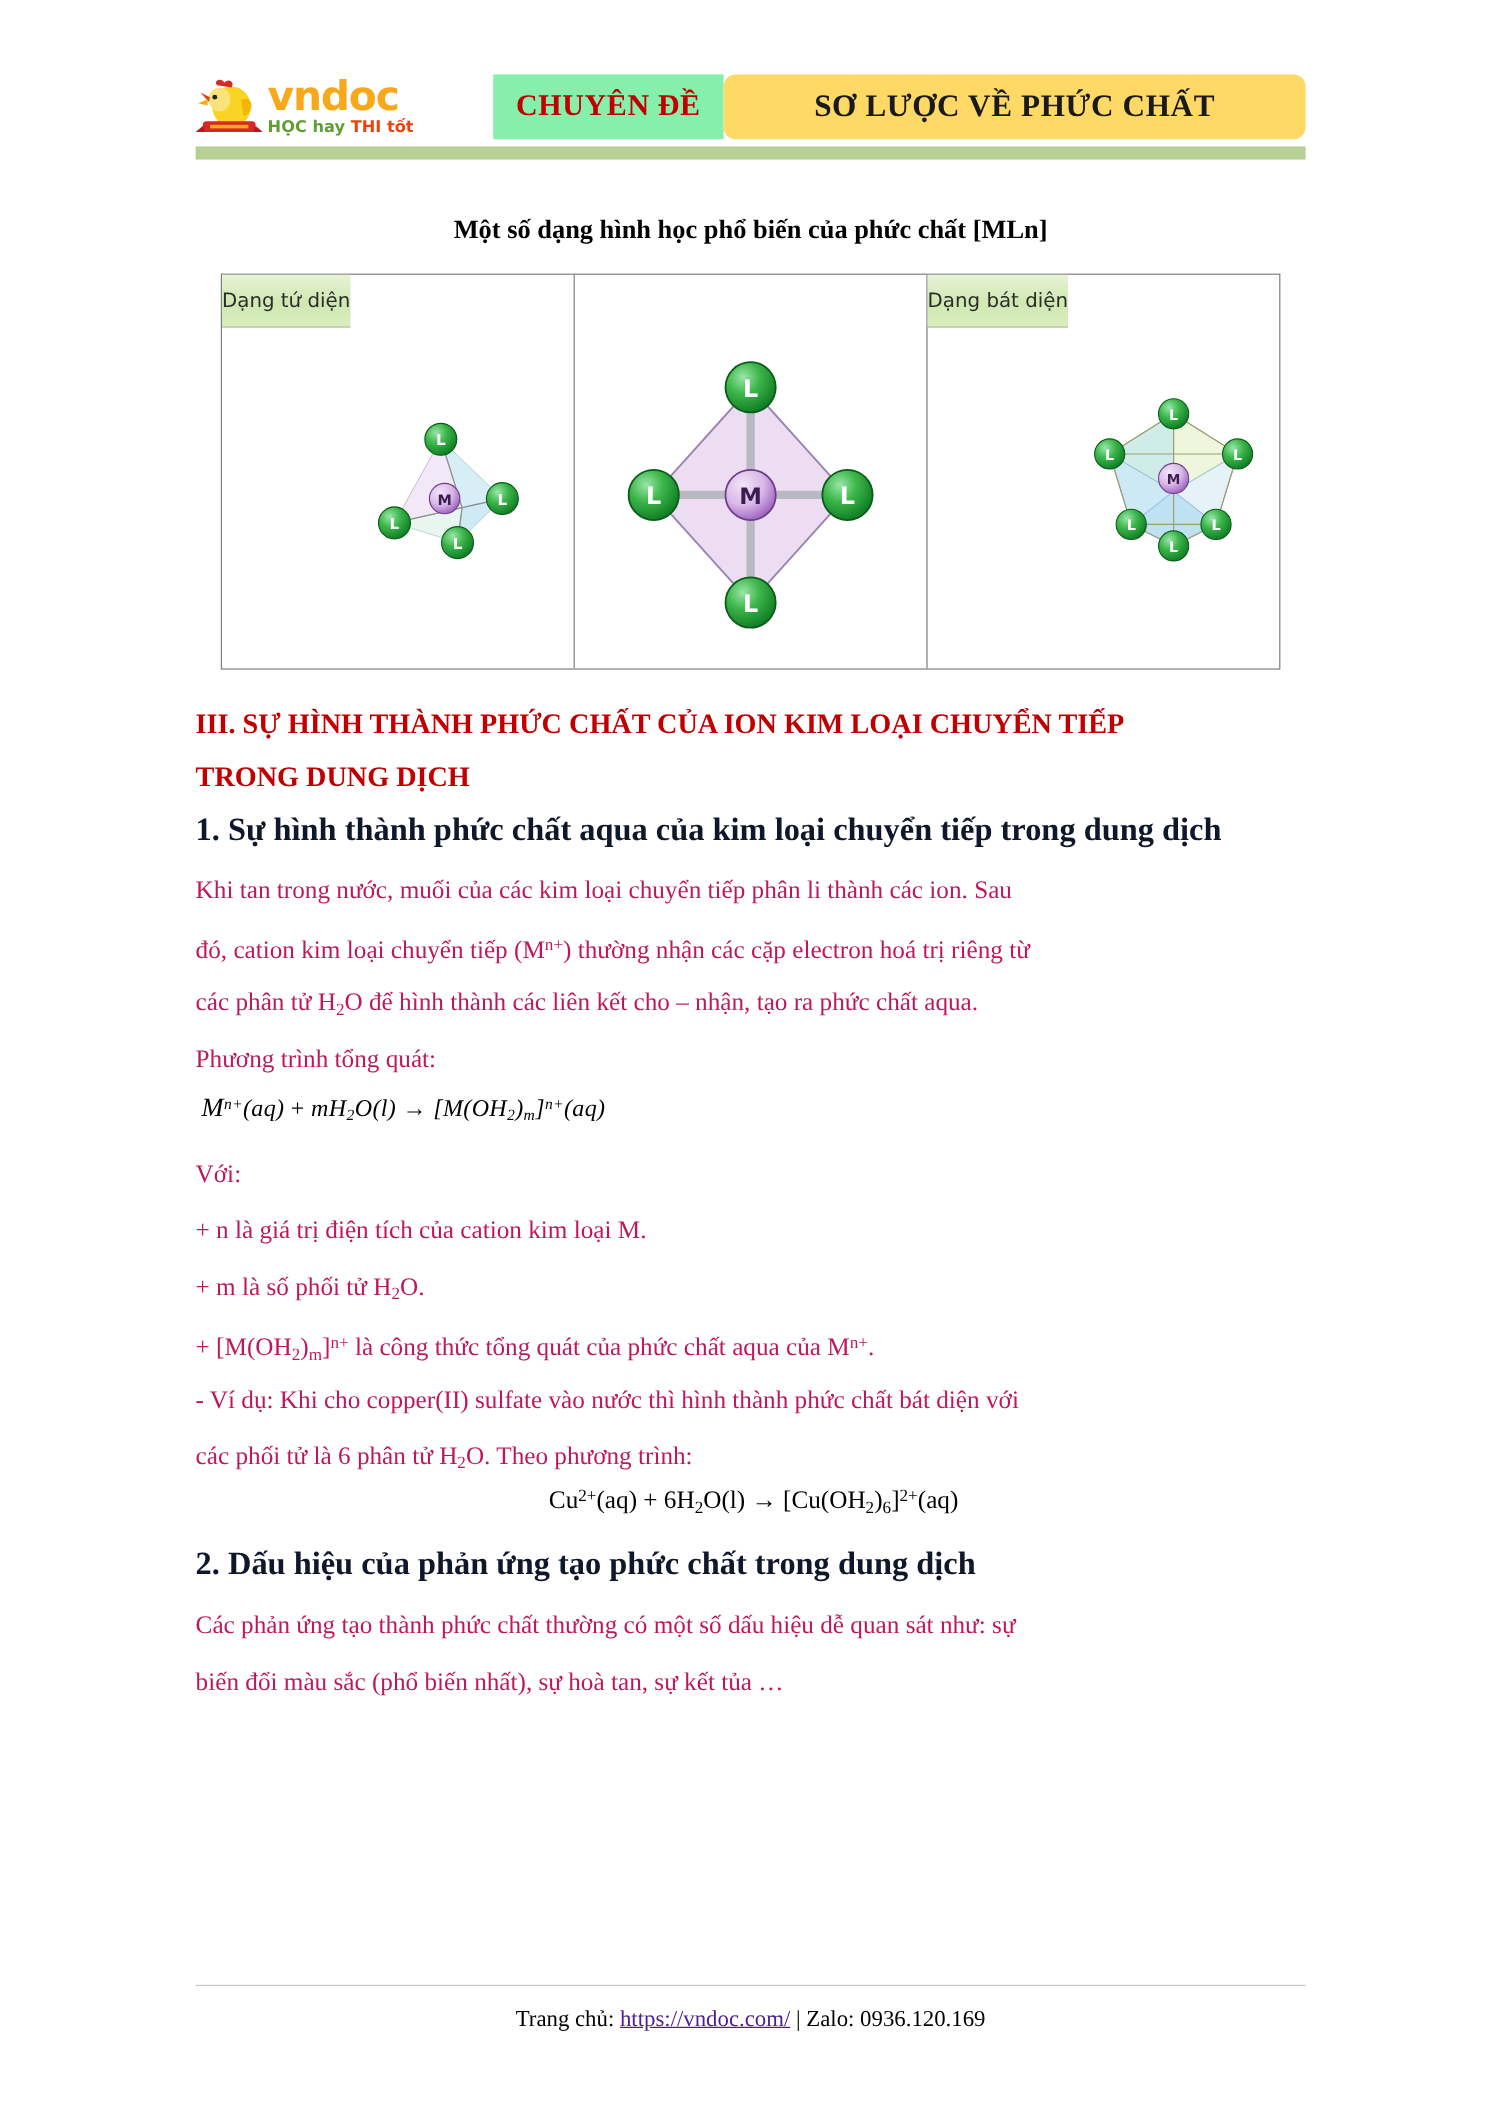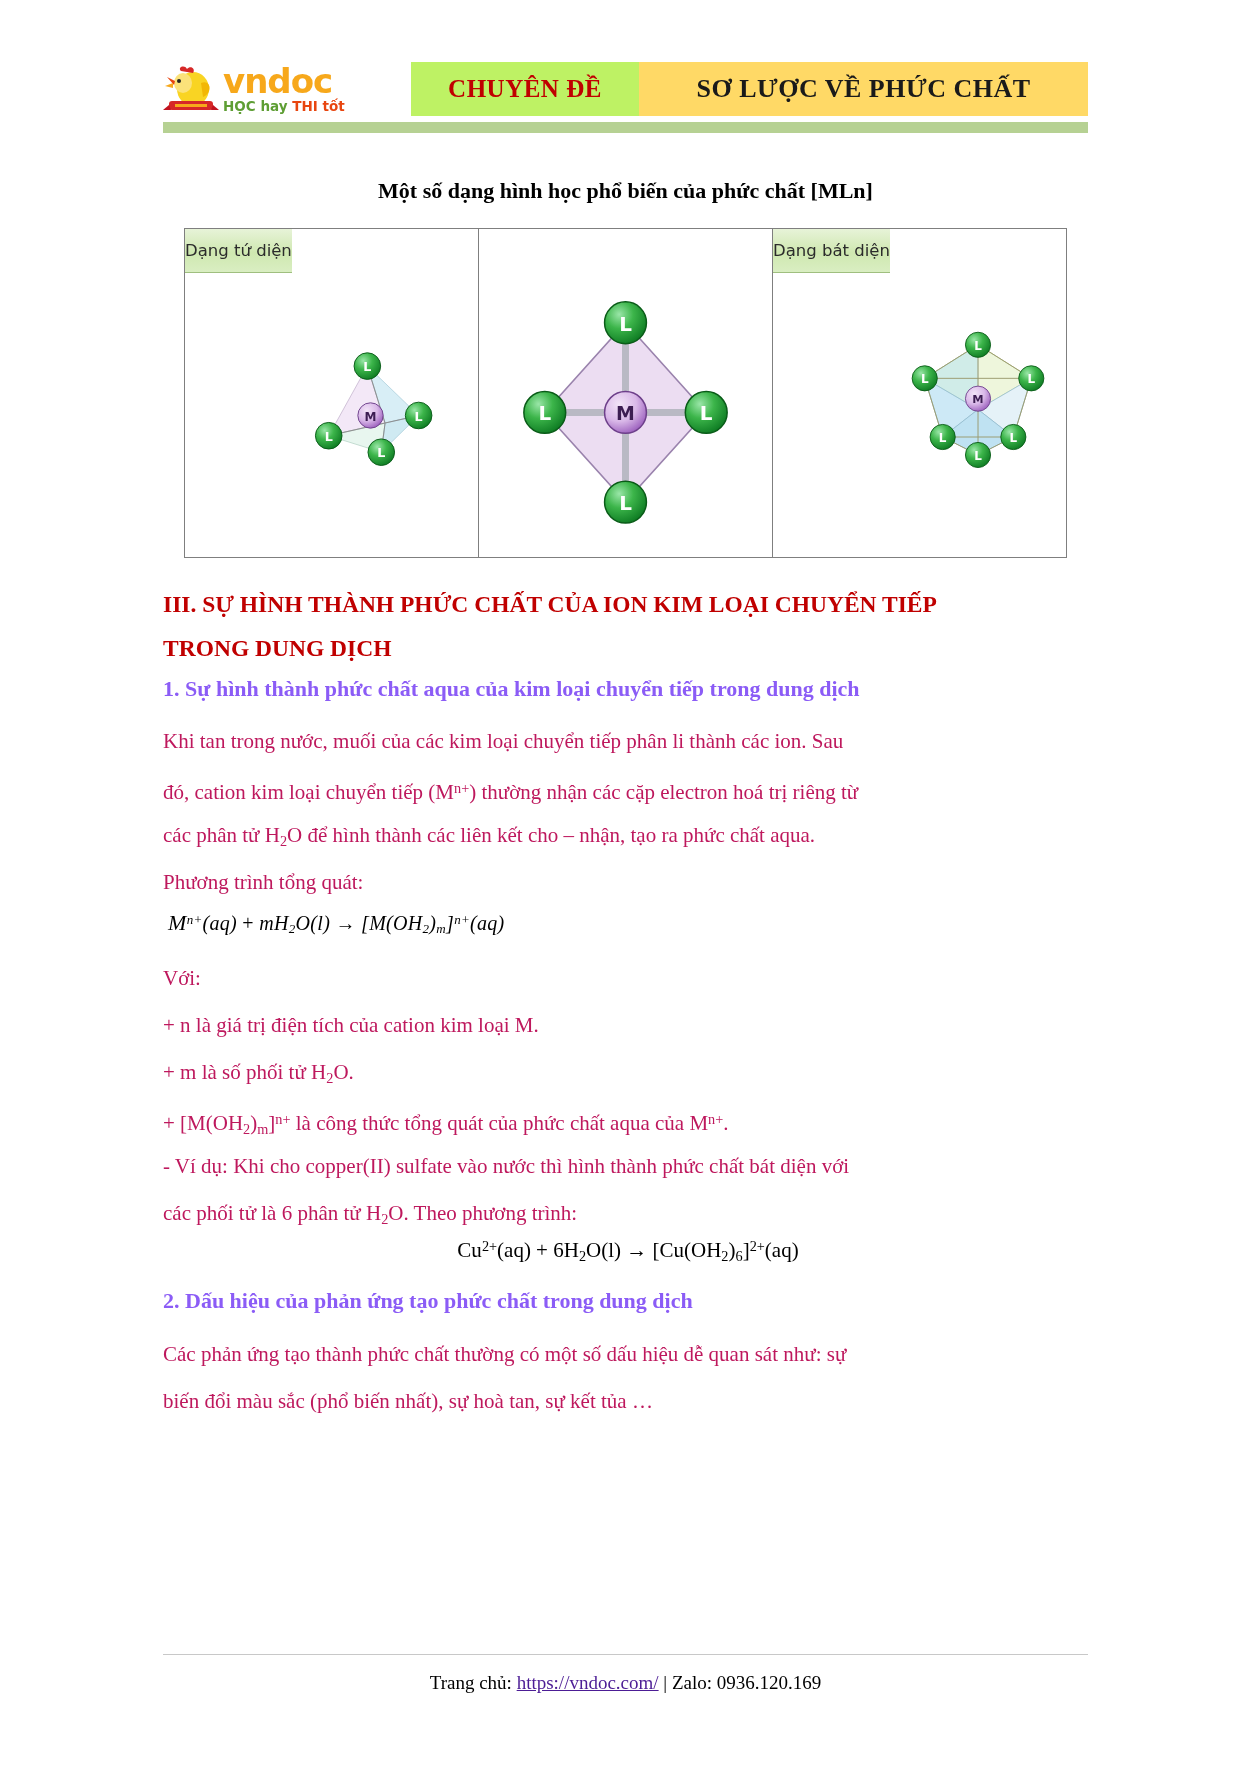--- a/index.html
+++ b/index.html
@@ -73,32 +73,33 @@
   .banner {
     position: absolute;
     left: 248px;
     top: 10px;
     width: 677px;
     height: 54px;
     display: flex;
     align-items: stretch;
   }
   .banner-left {
-    background: #bef264;
-    width: 228px;
+    background: #86efac;
+    width: 192px;
     display: flex;
     align-items: center;
     justify-content: center;
   }
   .banner-right {
     background: #FFD966;
     flex: 1;
     display: flex;
     align-items: center;
     justify-content: center;
+    border-radius: 10px;
   }
   .banner-left-text {
     font-family: "Liberation Serif", serif;
     font-weight: bold;
     font-size: 25px;
     color: #C00000;
     letter-spacing: 0.5px;
   }
   .banner-right-text {
     font-family: "Liberation Serif", serif;
@@ -180,22 +181,22 @@
   }
   .h-red.l1 { top: 582px; }
   .h-red.l2 { top: 626px; }
 
   .h-sub {
     position: absolute;
     left: 163px;
     width: 930px;
     font-family: "Liberation Serif", serif;
     font-weight: bold;
-    font-size: 22px;
-    color: #8b5cf6;
+    font-size: 27px;
+    color: #0f172a;
   }
 
   .para {
     position: absolute;
     left: 163px;
     width: 930px;
     font-family: "Liberation Serif", serif;
     font-size: 21px;
     color: #be185d;
     line-height: 47px;

